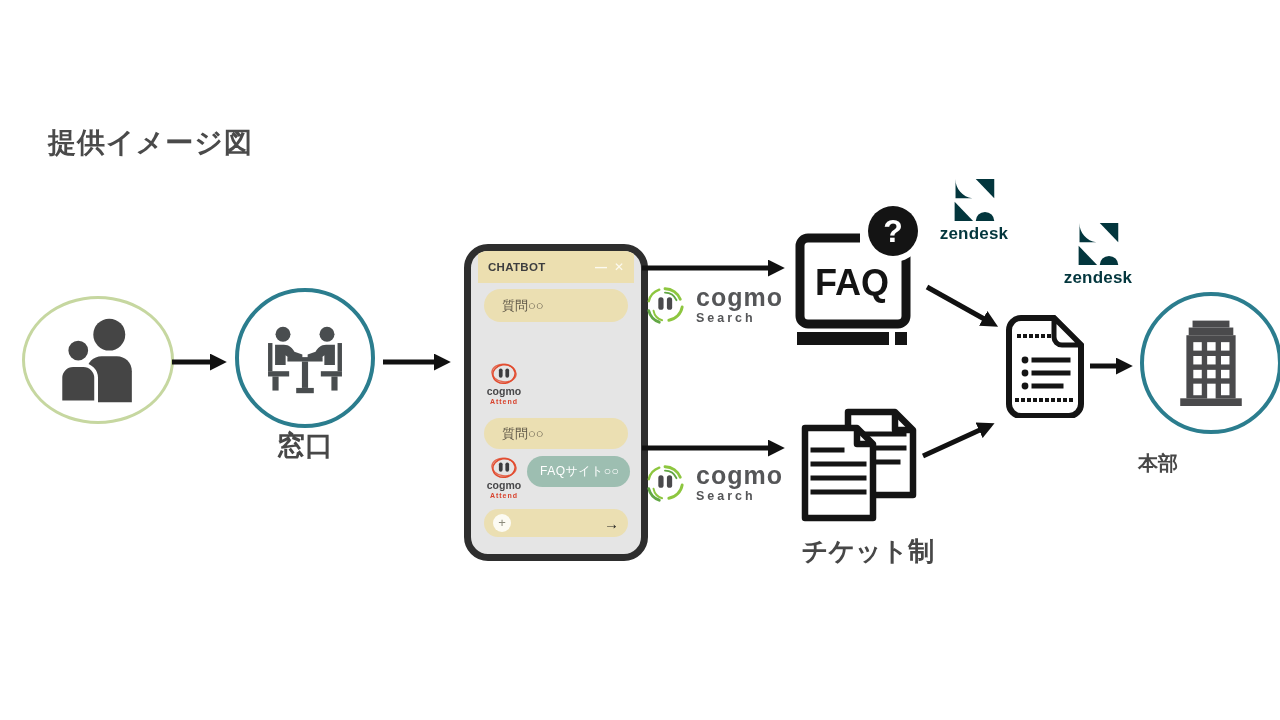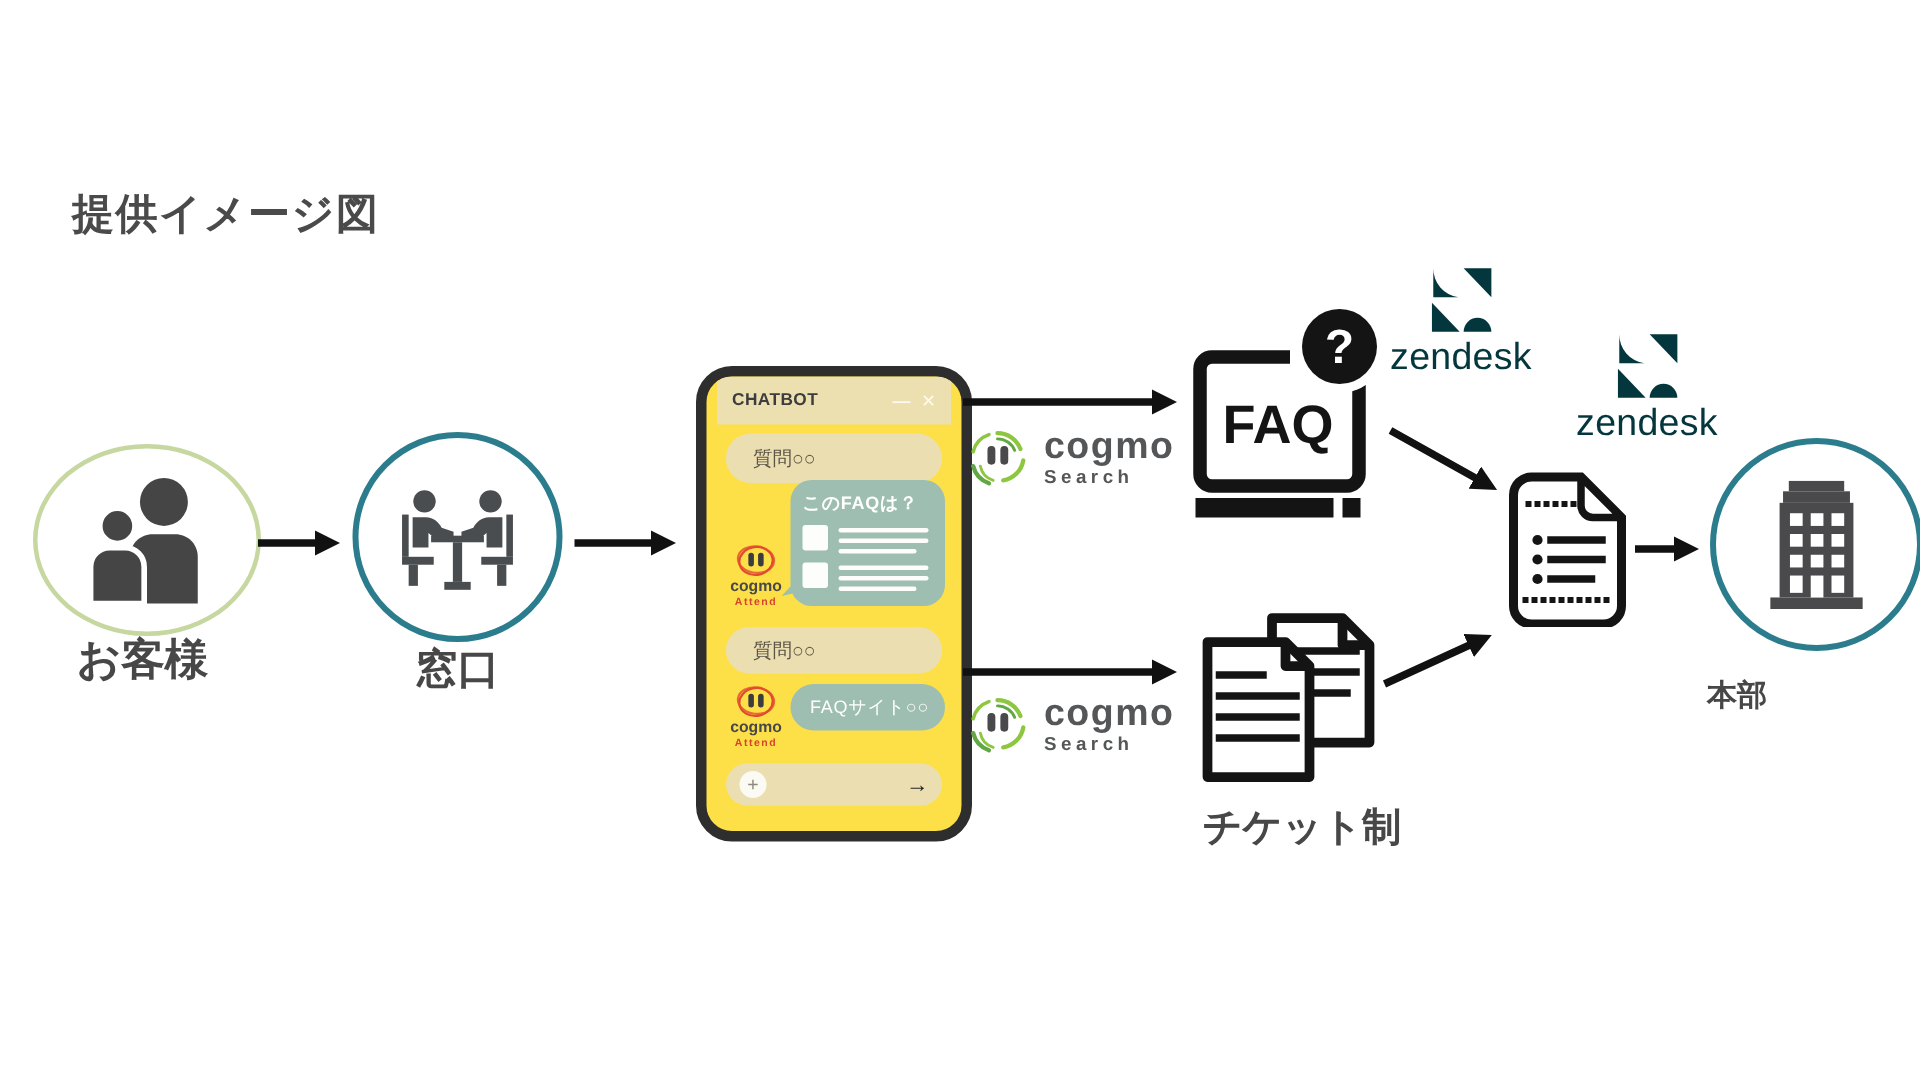--- a/index.html
+++ b/index.html
@@ -22,21 +22,21 @@
   #customer-label{left:10px;top:420px;width:170px;font-size:29px;}
   #counter-label{left:235px;top:427px;width:140px;font-size:28px;}
   #hq-label{left:1091px;top:450px;width:134px;font-size:20px;}
   #faq-label{left:790px;top:360px;width:150px;font-size:26px;}
   #manual-label{left:790px;top:534px;width:156px;font-size:26px;}
   #ticket-label{left:952px;top:438px;width:216px;font-size:26px;}
   #ticket-label .line2{margin-top:8px;}
 
   
   #phone{left:464px;top:244px;width:170px;height:303px;border:7px solid #2e2e2e;border-radius:24px;
-         background:#fde047;box-sizing:content-box;overflow:hidden;}
+         background:#e5e5e5;box-sizing:content-box;overflow:hidden;}
   #phone .inner{position:relative;width:156px;height:289px;margin:0 auto;}
   .ph-header{position:absolute;left:0;top:0;width:156px;height:32px;background:#ecdfb0;
              display:flex;align-items:center;padding:0 10px;box-sizing:border-box;}
   .ph-title{font-size:11.5px;font-weight:700;color:#3d3d3f;letter-spacing:.3px;}
   .ph-ctrl{margin-left:auto;display:flex;gap:7px;color:#fcfaf0;font-size:12px;font-weight:700;}
   .bubble-q{position:absolute;left:6px;width:144px;background:#ebdfb2;border-radius:17px;
             font-size:13px;color:#5c5546;padding-left:18px;box-sizing:border-box;}
   #bubble-q1{top:38px;height:33px;line-height:33px;}
   #bubble-q2{top:167px;height:31px;line-height:31px;}
   .bot-bubble{position:absolute;background:#9dbeb1;color:#fff;}
@@ -67,21 +67,21 @@
   #cogmo-search-1{left:644px;top:284px;}
   #cogmo-search-2{left:644px;top:462px;}
   .cs-text{margin-left:10px;color:#555658;}
   .cs-name{font-size:25px;font-weight:800;line-height:1.05;letter-spacing:1px;}
   .cs-sub{font-size:12.5px;font-weight:700;letter-spacing:3px;margin-top:1px;}
 
   
   .zendesk{width:96px;text-align:center;}
   #zendesk-1{left:926px;top:178px;}
   #zendesk-2{left:1050px;top:222px;}
-  .zd-word{font-size:25px;font-weight:400;color:#03363d;margin-top:2px;letter-spacing:.2px;}
+  .zd-word{font-size:17px;font-weight:700;color:#03363d;margin-top:2px;letter-spacing:.2px;}
 
   svg{display:block;}
 </style>
 </head>
 <body>
 
 <div id="stage">
 
   <div id="title" class="abs">提供イメージ図</div>
 
@@ -90,21 +90,20 @@
       <g fill="#454545">
         <circle cx="62" cy="23" r="17"></circle>
         <path d="M38,95 v-33 c0,-9 7,-16 16,-16 h16 c9,0 16,7 16,16 v33 z"></path>
         <g stroke="#ffffff" stroke-width="4">
           <circle cx="29" cy="40" r="12.5"></circle>
           <path d="M10,95 v-26 c0,-7.5 6,-13.5 13.5,-13.5 h11 c7.5,0 13.5,6 13.5,13.5 v26 z"></path>
         </g>
       </g>
     </svg>
   </div>
-  <div class="abs lbl" id="customer-label">お客様</div>
 
   <div class="abs circle-teal" id="counter-circle">
     <svg width="88" height="88" viewBox="0 0 100 100">
       <g fill="#494d4f">
         <rect x="30" y="49" width="40" height="5"></rect>
         <rect x="46.5" y="54" width="7" height="30"></rect>
         <rect x="40" y="84" width="20" height="6"></rect>
         <g id="wp">
           <circle cx="25" cy="23" r="8.5"></circle>
           <path d="M16,35 h10 c6,0 10,4 12,8 l9,3 v6 h-13 l-6,-5 v11 h-12 z"></path>
@@ -121,39 +120,20 @@
   <div class="abs" id="phone">
     <div class="inner">
       <div class="ph-header">
         <span class="ph-title">CHATBOT</span>
         <span class="ph-ctrl">
           <span>—</span>
           <span>✕</span>
         </span>
       </div>
       <div class="bubble-q" id="bubble-q1">質問○○</div>
-      <div class="bot-bubble" id="bot-faq">
-        <div class="bot-faq-title">このFAQは？</div>
-        <div class="faq-row">
-          <div class="faq-sq"></div>
-          <div class="faq-lines">
-            <div class="faq-line"></div>
-              <div class="faq-line"></div>
-              <div class="faq-line short"></div>
-          </div>
-        </div>
-        <div class="faq-row">
-          <div class="faq-sq"></div>
-          <div class="faq-lines">
-            <div class="faq-line"></div>
-              <div class="faq-line"></div>
-              <div class="faq-line short"></div>
-          </div>
-        </div>
-      </div>
       <div class="attend" id="attend1">
         <svg width="34" height="26" viewBox="0 0 36 28" style="margin:0 auto">
           <g fill="none" stroke="#e24b2e" stroke-width="1.6">
             <ellipse cx="18" cy="14" rx="12" ry="10" transform="rotate(-8 18 14)"></ellipse>
             <ellipse cx="18" cy="13" rx="13" ry="9.5" transform="rotate(7 18 13)" opacity="0.8"></ellipse>
           </g>
           <rect x="12.5" y="8" width="4" height="10" rx="2" fill="#3c3c3e"></rect>
           <rect x="19.5" y="8" width="4" height="10" rx="2" fill="#3c3c3e"></rect>
         </svg>
         <div class="at-name">cogmo</div>

